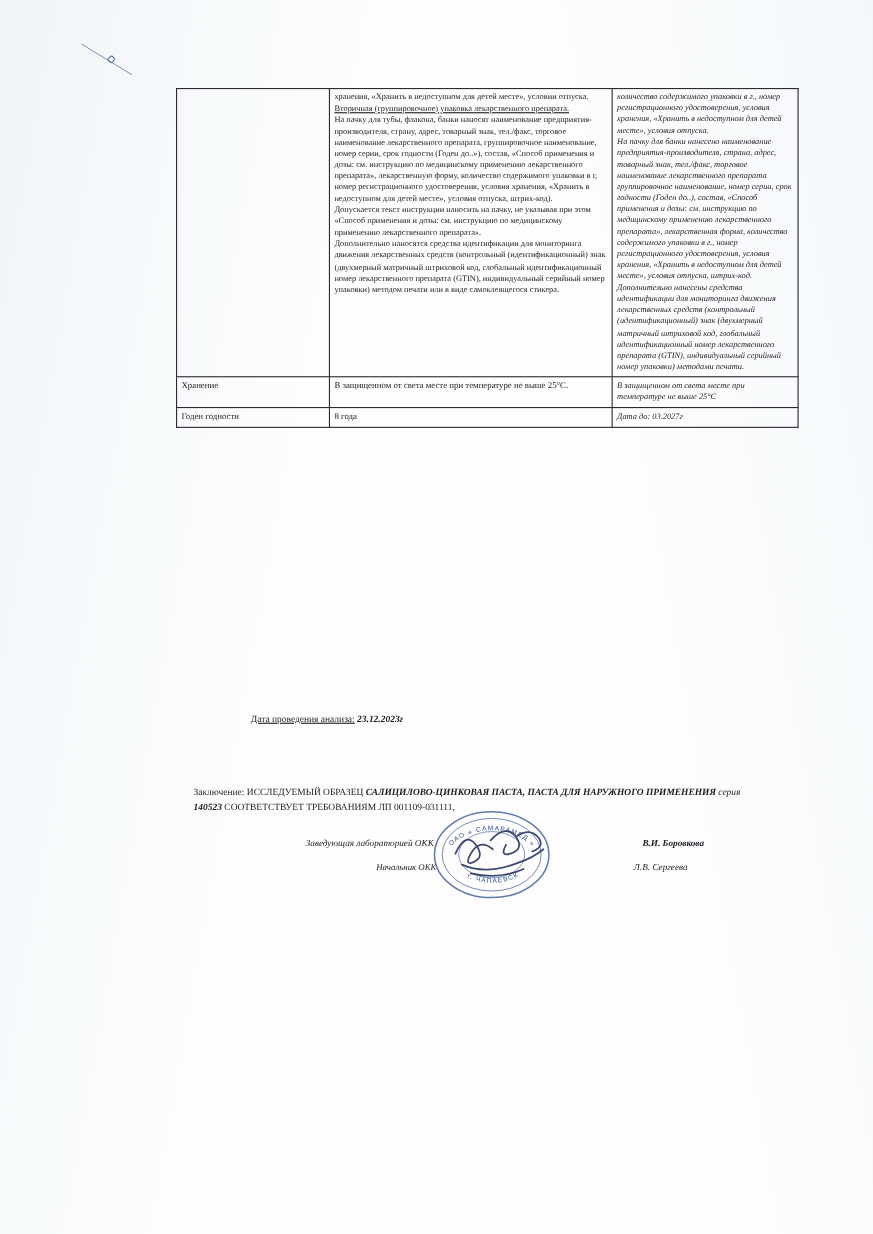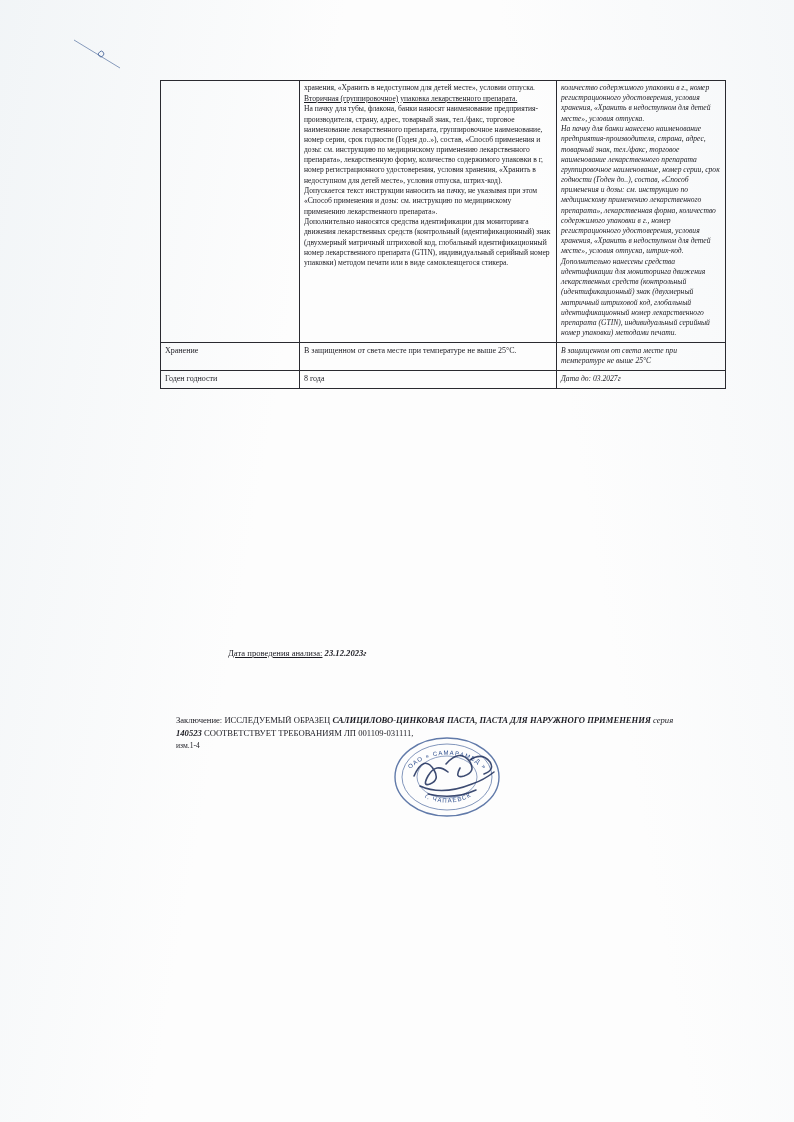--- a/index.html
+++ b/index.html
@@ -238,23 +238,30 @@
     <span>23.12.2023г</span>
   </div>
 
   <div class="conclusion">
     <span>Заключение:</span>
     <span>ИССЛЕДУЕМЫЙ ОБРАЗЕЦ</span>
     <span class="it-b">САЛИЦИЛОВО-ЦИНКОВАЯ ПАСТА, ПАСТА ДЛЯ НАРУЖНОГО ПРИМЕНЕНИЯ</span>
     <span class="it">серия</span>
     <span class="it-b">140523</span>
     <span>СООТВЕТСТВУЕТ ТРЕБОВАНИЯМ ЛП 001109-031111,</span>
-    <div class="small">изм.1-4</div>
   </div>
 
+  <div class="signature-block">
+    <div class="sig-line">
+      <span class="sig-role-1">Заведующая лабораторией ОКК</span>
+      <span class="sig-name-1">В.И. Боровкова</span>
+      <span class="sig-role-2">Начальник ОКК</span>
+      <span class="sig-name-2">Л.В. Сергеева</span>
+    </div>
+  </div>
 
   <svg class="stamp" viewBox="0 0 110 82">
     <g opacity="0.75" fill="none" stroke="#2e4f8e">
       <ellipse cx="55" cy="41" rx="52" ry="39" stroke-width="1.4"></ellipse>
       <ellipse cx="55" cy="41" rx="45" ry="33" stroke-width="0.8"></ellipse>
       <ellipse cx="55" cy="41" rx="30" ry="21" stroke-width="0.7"></ellipse>
     </g>
     <defs>
       <path id="arcTop" d="M 12 44 A 44 32 0 0 1 98 44"></path>
       <path id="arcBottom" d="M 16 44 A 40 29 0 0 0 94 44"></path>

